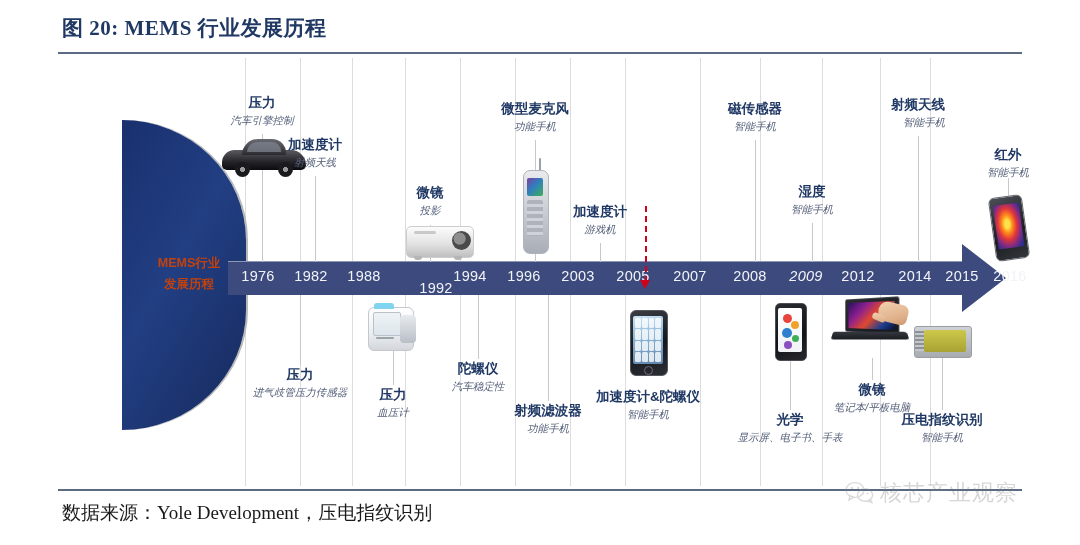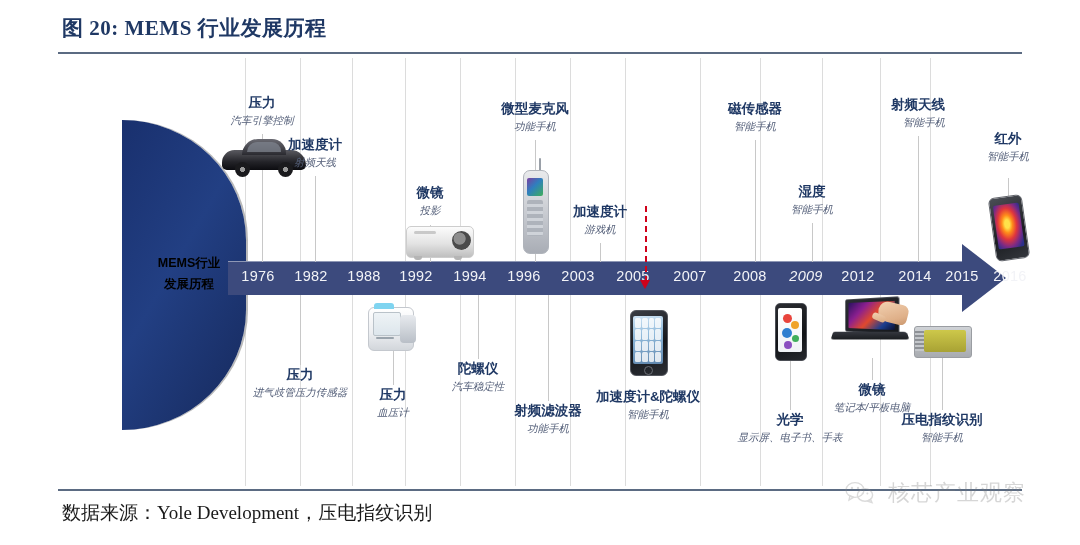--- a/index.html
+++ b/index.html
@@ -28,21 +28,21 @@
   }
   #source-note{
     position:absolute;left:62px;top:500px;
     font-family:"Liberation Serif","DejaVu Serif",serif;
     font-size:19px;color:#1a1a1a;white-space:nowrap;
   }
 
   
   #watermark{
     position:absolute;left:845px;top:478px;
-    display:flex;align-items:center;gap:13px;
+    display:flex;align-items:center;gap:5px;
     opacity:.30;
   }
   #watermark .wm-text{
     font-size:22px;color:#7a7a7a;letter-spacing:1px;
     font-family:"Liberation Sans","DejaVu Sans",sans-serif;
   }
 
   
   #chart{
     position:absolute;left:0;top:58px;width:1080px;height:428px;
@@ -56,21 +56,21 @@
   
   #mems-dome{
     position:absolute;left:122px;top:62px;
     width:124px;height:310px;
     background:linear-gradient(120deg,#19306e 0%,#223f83 45%,#16295c 100%);
     border-radius:0 160px 160px 0 / 0 155px 155px 0;
     box-shadow:2px 0 0 0 #b9b9b9;
   }
   #mems-dome-label{
     position:absolute;left:136px;top:195px;width:106px;
-    text-align:center;color:#000000;font-size:12.5px;font-weight:bold;
+    text-align:center;color:#c2410c;font-size:12.5px;font-weight:bold;
     line-height:21px;
   }
 
   
   #timeline-bar{
     position:absolute;left:228px;top:203px;height:34px;width:742px;
     background:#3c4a7d;
     border-top:1px solid #8e97b5;
     box-sizing:border-box;
   }
@@ -244,21 +244,21 @@
     <div>MEMS行业</div>
     <div>发展历程</div>
   </div>
 
   <div id="timeline-bar"></div>
   <div id="timeline-head"></div>
 
   <div class="year" style="left:258px;">1976</div>
   <div class="year" style="left:311px;">1982</div>
   <div class="year" style="left:364px;">1988</div>
-  <div class="year" style="left:416px;">1992</div>
+  <div class="year" style="left:436px;margin-top:12px;">1992</div>
   <div class="year" style="left:470px;">1994</div>
   <div class="year" style="left:524px;">1996</div>
   <div class="year" style="left:578px;">2003</div>
   <div class="year" style="left:633px;">2005</div>
   <div class="year" style="left:690px;">2007</div>
   <div class="year" style="left:750px;">2008</div>
   <div class="year" style="left:806px;font-style:italic;">2009</div>
   <div class="year" style="left:858px;">2012</div>
   <div class="year" style="left:915px;">2014</div>
   <div class="year" style="left:962px;">2015</div>
@@ -329,21 +329,21 @@
     <div class="s">智能手机</div>
   </div>
 
   <div class="stem" style="left:918px;top:78px;height:126px;"></div>
   <div class="evt" style="left:918px;top:38px;text-align:right;">
     <div class="t">射频天线</div>
     <div class="s">智能手机</div>
   </div>
 
   <div class="stem" style="left:1008px;top:120px;height:18px;"></div>
-  <div class="evt" style="left:1008px;top:72px;">
+  <div class="evt" style="left:1008px;top:88px;">
     <div class="t">红外</div>
     <div class="s">智能手机</div>
   </div>
   <div class="art" style="left:992px;top:138px;width:34px;height:64px;">
     <div class="ir-body">
         <div class="ir-screen"></div>
       </div>
   </div>
 
   <div class="stem" style="left:300px;top:237px;height:70px;"></div>

